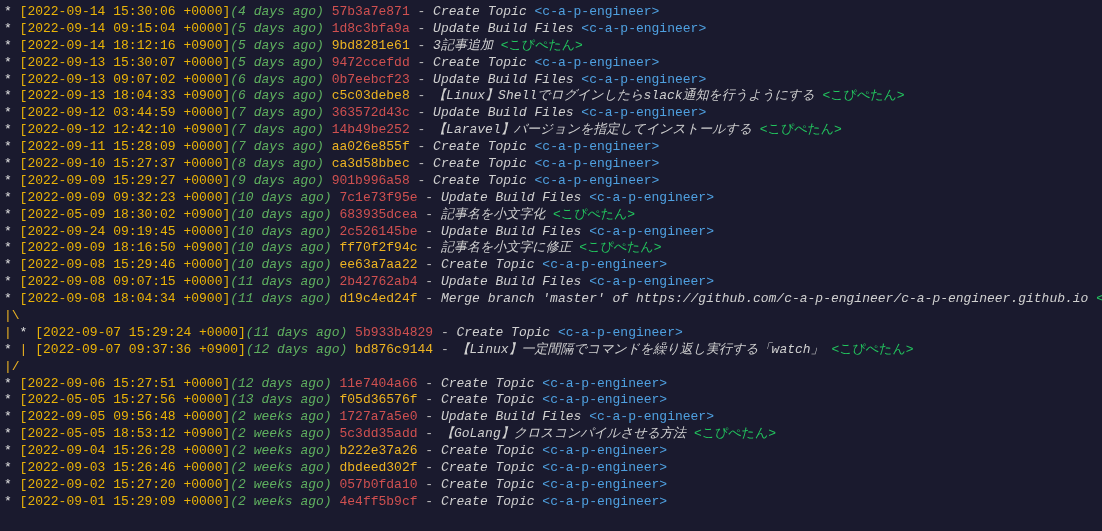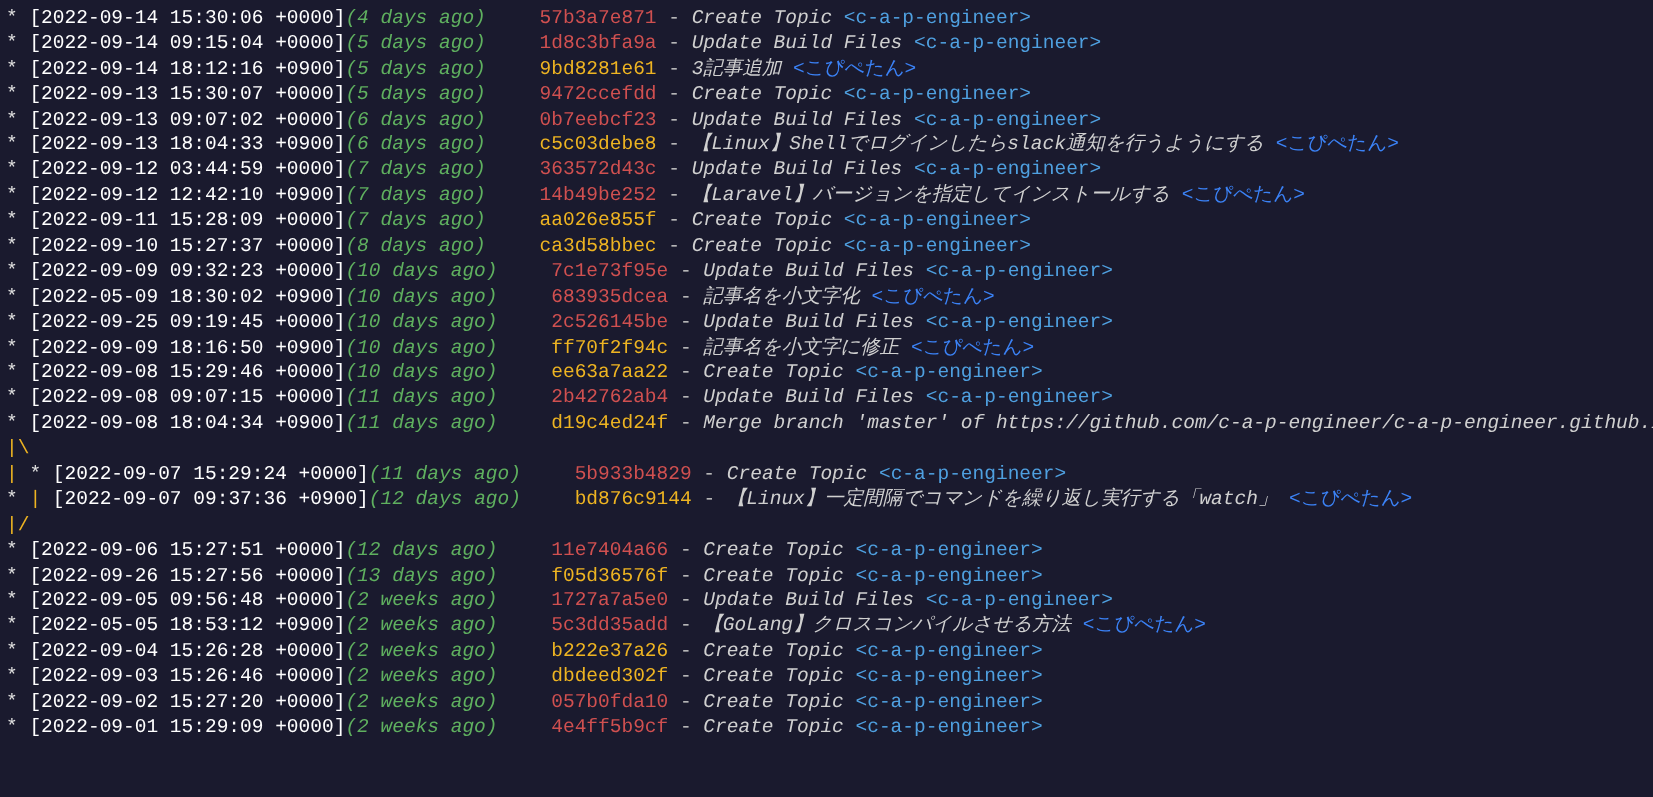--- a/index.html
+++ b/index.html
@@ -7,55 +7,56 @@
       background: #1a1a2e;
       color: #d0d0d0;
       font-family: 'Consolas', 'Monaco', 'Courier New', monospace;
       font-size: 13px;
       line-height: 1.3;
       padding: 4px;
       white-space: nowrap;
     }
     .log-line { display: block; }
     .graph { color: #e0e0e0; display: inline; }
-    .date { color: #ffffff; }
+    .date { color: #eab308; }
     .ago { color: #5fb05f; font-style: italic; }
-    .hash { color: #eeb422; margin-left: 28px; }
+    .hash { color: #eeb422; }
     .hash.red { color: #d05050; }
     .dash { color: #c0c0c0; }
     .msg { color: #d0d0d0; font-style: italic; }
     .author-cap { color: #4fa0e0; }
-    .author-kt { color: #3b82f6; }
+    .author-kt { color: #22c55e; }
   </style>
 </head>
 <body>
 
 <div id="log-container">
     <div class="log-line"><span class="graph">* </span><span class="date">[2022-09-14 15:30:06 +0000]</span><span class="ago">(4 days ago)</span> <span class="hash red">57b3a7e871</span><span class="dash"> - </span><span class="msg">Create Topic</span> <span class="author-cap">&lt;c-a-p-engineer&gt;</span></div>
     <div class="log-line"><span class="graph">* </span><span class="date">[2022-09-14 09:15:04 +0000]</span><span class="ago">(5 days ago)</span> <span class="hash red">1d8c3bfa9a</span><span class="dash"> - </span><span class="msg">Update Build Files</span> <span class="author-cap">&lt;c-a-p-engineer&gt;</span></div>
     <div class="log-line"><span class="graph">* </span><span class="date">[2022-09-14 18:12:16 +0900]</span><span class="ago">(5 days ago)</span> <span class="hash">9bd8281e61</span><span class="dash"> - </span><span class="msg">3記事追加</span> <span class="author-kt">&lt;こぴぺたん&gt;</span></div>
     <div class="log-line"><span class="graph">* </span><span class="date">[2022-09-13 15:30:07 +0000]</span><span class="ago">(5 days ago)</span> <span class="hash red">9472ccefdd</span><span class="dash"> - </span><span class="msg">Create Topic</span> <span class="author-cap">&lt;c-a-p-engineer&gt;</span></div>
     <div class="log-line"><span class="graph">* </span><span class="date">[2022-09-13 09:07:02 +0000]</span><span class="ago">(6 days ago)</span> <span class="hash red">0b7eebcf23</span><span class="dash"> - </span><span class="msg">Update Build Files</span> <span class="author-cap">&lt;c-a-p-engineer&gt;</span></div>
     <div class="log-line"><span class="graph">* </span><span class="date">[2022-09-13 18:04:33 +0900]</span><span class="ago">(6 days ago)</span> <span class="hash">c5c03debe8</span><span class="dash"> - </span><span class="msg">【Linux】Shellでログインしたらslack通知を行うようにする</span> <span class="author-kt">&lt;こぴぺたん&gt;</span></div>
     <div class="log-line"><span class="graph">* </span><span class="date">[2022-09-12 03:44:59 +0000]</span><span class="ago">(7 days ago)</span> <span class="hash red">363572d43c</span><span class="dash"> - </span><span class="msg">Update Build Files</span> <span class="author-cap">&lt;c-a-p-engineer&gt;</span></div>
     <div class="log-line"><span class="graph">* </span><span class="date">[2022-09-12 12:42:10 +0900]</span><span class="ago">(7 days ago)</span> <span class="hash red">14b49be252</span><span class="dash"> - </span><span class="msg">【Laravel】バージョンを指定してインストールする</span> <span class="author-kt">&lt;こぴぺたん&gt;</span></div>
     <div class="log-line"><span class="graph">* </span><span class="date">[2022-09-11 15:28:09 +0000]</span><span class="ago">(7 days ago)</span> <span class="hash">aa026e855f</span><span class="dash"> - </span><span class="msg">Create Topic</span> <span class="author-cap">&lt;c-a-p-engineer&gt;</span></div>
     <div class="log-line"><span class="graph">* </span><span class="date">[2022-09-10 15:27:37 +0000]</span><span class="ago">(8 days ago)</span> <span class="hash">ca3d58bbec</span><span class="dash"> - </span><span class="msg">Create Topic</span> <span class="author-cap">&lt;c-a-p-engineer&gt;</span></div>
+    <div class="log-line"><span class="graph">* </span><span class="date">[2022-09-09 15:29:27 +0000]</span><span class="ago">(9 days ago)</span> <span class="hash red">901b996a58</span><span class="dash"> - </span><span class="msg">Create Topic</span> <span class="author-cap">&lt;c-a-p-engineer&gt;</span></div>
     <div class="log-line"><span class="graph">*   </span><span class="date">[2022-09-09 09:32:23 +0000]</span><span class="ago">(10 days ago)</span> <span class="hash red">7c1e73f95e</span><span class="dash"> - </span><span class="msg">Update Build Files</span> <span class="author-cap">&lt;c-a-p-engineer&gt;</span></div>
     <div class="log-line"><span class="graph">*   </span><span class="date">[2022-05-09 18:30:02 +0900]</span><span class="ago">(10 days ago)</span> <span class="hash red">683935dcea</span><span class="dash"> - </span><span class="msg">記事名を小文字化</span> <span class="author-kt">&lt;こぴぺたん&gt;</span></div>
-    <div class="log-line"><span class="graph">*   </span><span class="date">[2022-09-25 09:19:45 +0000]</span><span class="ago">(10 days ago)</span> <span class="hash red">2c526145be</span><span class="dash"> - </span><span class="msg">Update Build Files</span> <span class="author-cap">&lt;c-a-p-engineer&gt;</span></div>
+    <div class="log-line"><span class="graph">*   </span><span class="date">[2022-09-24 09:19:45 +0000]</span><span class="ago">(10 days ago)</span> <span class="hash red">2c526145be</span><span class="dash"> - </span><span class="msg">Update Build Files</span> <span class="author-cap">&lt;c-a-p-engineer&gt;</span></div>
     <div class="log-line"><span class="graph">*   </span><span class="date">[2022-09-09 18:16:50 +0900]</span><span class="ago">(10 days ago)</span> <span class="hash">ff70f2f94c</span><span class="dash"> - </span><span class="msg">記事名を小文字に修正</span> <span class="author-kt">&lt;こぴぺたん&gt;</span></div>
     <div class="log-line"><span class="graph">*   </span><span class="date">[2022-09-08 15:29:46 +0000]</span><span class="ago">(10 days ago)</span> <span class="hash">ee63a7aa22</span><span class="dash"> - </span><span class="msg">Create Topic</span> <span class="author-cap">&lt;c-a-p-engineer&gt;</span></div>
     <div class="log-line"><span class="graph">*   </span><span class="date">[2022-09-08 09:07:15 +0000]</span><span class="ago">(11 days ago)</span> <span class="hash red">2b42762ab4</span><span class="dash"> - </span><span class="msg">Update Build Files</span> <span class="author-cap">&lt;c-a-p-engineer&gt;</span></div>
     <div class="log-line"><span class="graph">*   </span><span class="date">[2022-09-08 18:04:34 +0900]</span><span class="ago">(11 days ago)</span> <span class="hash">d19c4ed24f</span><span class="dash"> - </span><span class="msg">Merge branch 'master' of https://github.com/c-a-p-engineer/c-a-p-engineer.github.io</span> <span class="author-kt">&lt;こぴぺたん&gt;</span></div>
     <div class="log-line"><span class="graph"><span style="color:#eeb422">|</span><span style="color:#eeb422">\</span></span></div>
     <div class="log-line"><span class="graph"><span style="color:#eeb422">|</span> * </span><span class="date">[2022-09-07 15:29:24 +0000]</span><span class="ago">(11 days ago)</span> <span class="hash red">5b933b4829</span><span class="dash"> - </span><span class="msg">Create Topic</span> <span class="author-cap">&lt;c-a-p-engineer&gt;</span></div>
     <div class="log-line"><span class="graph">* <span style="color:#eeb422">|</span> </span><span class="date">[2022-09-07 09:37:36 +0900]</span><span class="ago">(12 days ago)</span> <span class="hash">bd876c9144</span><span class="dash"> - </span><span class="msg">【Linux】一定間隔でコマンドを繰り返し実行する「watch」</span> <span class="author-kt">&lt;こぴぺたん&gt;</span></div>
     <div class="log-line"><span class="graph"><span style="color:#eeb422">|</span><span style="color:#eeb422">/</span></span></div>
     <div class="log-line"><span class="graph">* </span><span class="date">[2022-09-06 15:27:51 +0000]</span><span class="ago">(12 days ago)</span> <span class="hash red">11e7404a66</span><span class="dash"> - </span><span class="msg">Create Topic</span> <span class="author-cap">&lt;c-a-p-engineer&gt;</span></div>
-    <div class="log-line"><span class="graph">* </span><span class="date">[2022-09-26 15:27:56 +0000]</span><span class="ago">(13 days ago)</span> <span class="hash">f05d36576f</span><span class="dash"> - </span><span class="msg">Create Topic</span> <span class="author-cap">&lt;c-a-p-engineer&gt;</span></div>
+    <div class="log-line"><span class="graph">* </span><span class="date">[2022-05-05 15:27:56 +0000]</span><span class="ago">(13 days ago)</span> <span class="hash">f05d36576f</span><span class="dash"> - </span><span class="msg">Create Topic</span> <span class="author-cap">&lt;c-a-p-engineer&gt;</span></div>
     <div class="log-line"><span class="graph">* </span><span class="date">[2022-09-05 09:56:48 +0000]</span><span class="ago">(2 weeks ago)</span> <span class="hash red">1727a7a5e0</span><span class="dash"> - </span><span class="msg">Update Build Files</span> <span class="author-cap">&lt;c-a-p-engineer&gt;</span></div>
     <div class="log-line"><span class="graph">* </span><span class="date">[2022-05-05 18:53:12 +0900]</span><span class="ago">(2 weeks ago)</span> <span class="hash red">5c3dd35add</span><span class="dash"> - </span><span class="msg">【GoLang】クロスコンパイルさせる方法</span> <span class="author-kt">&lt;こぴぺたん&gt;</span></div>
     <div class="log-line"><span class="graph">* </span><span class="date">[2022-09-04 15:26:28 +0000]</span><span class="ago">(2 weeks ago)</span> <span class="hash">b222e37a26</span><span class="dash"> - </span><span class="msg">Create Topic</span> <span class="author-cap">&lt;c-a-p-engineer&gt;</span></div>
     <div class="log-line"><span class="graph">* </span><span class="date">[2022-09-03 15:26:46 +0000]</span><span class="ago">(2 weeks ago)</span> <span class="hash">dbdeed302f</span><span class="dash"> - </span><span class="msg">Create Topic</span> <span class="author-cap">&lt;c-a-p-engineer&gt;</span></div>
     <div class="log-line"><span class="graph">* </span><span class="date">[2022-09-02 15:27:20 +0000]</span><span class="ago">(2 weeks ago)</span> <span class="hash red">057b0fda10</span><span class="dash"> - </span><span class="msg">Create Topic</span> <span class="author-cap">&lt;c-a-p-engineer&gt;</span></div>
     <div class="log-line"><span class="graph">* </span><span class="date">[2022-09-01 15:29:09 +0000]</span><span class="ago">(2 weeks ago)</span> <span class="hash red">4e4ff5b9cf</span><span class="dash"> - </span><span class="msg">Create Topic</span> <span class="author-cap">&lt;c-a-p-engineer&gt;</span></div>
   </div>
 
 </body></html>

